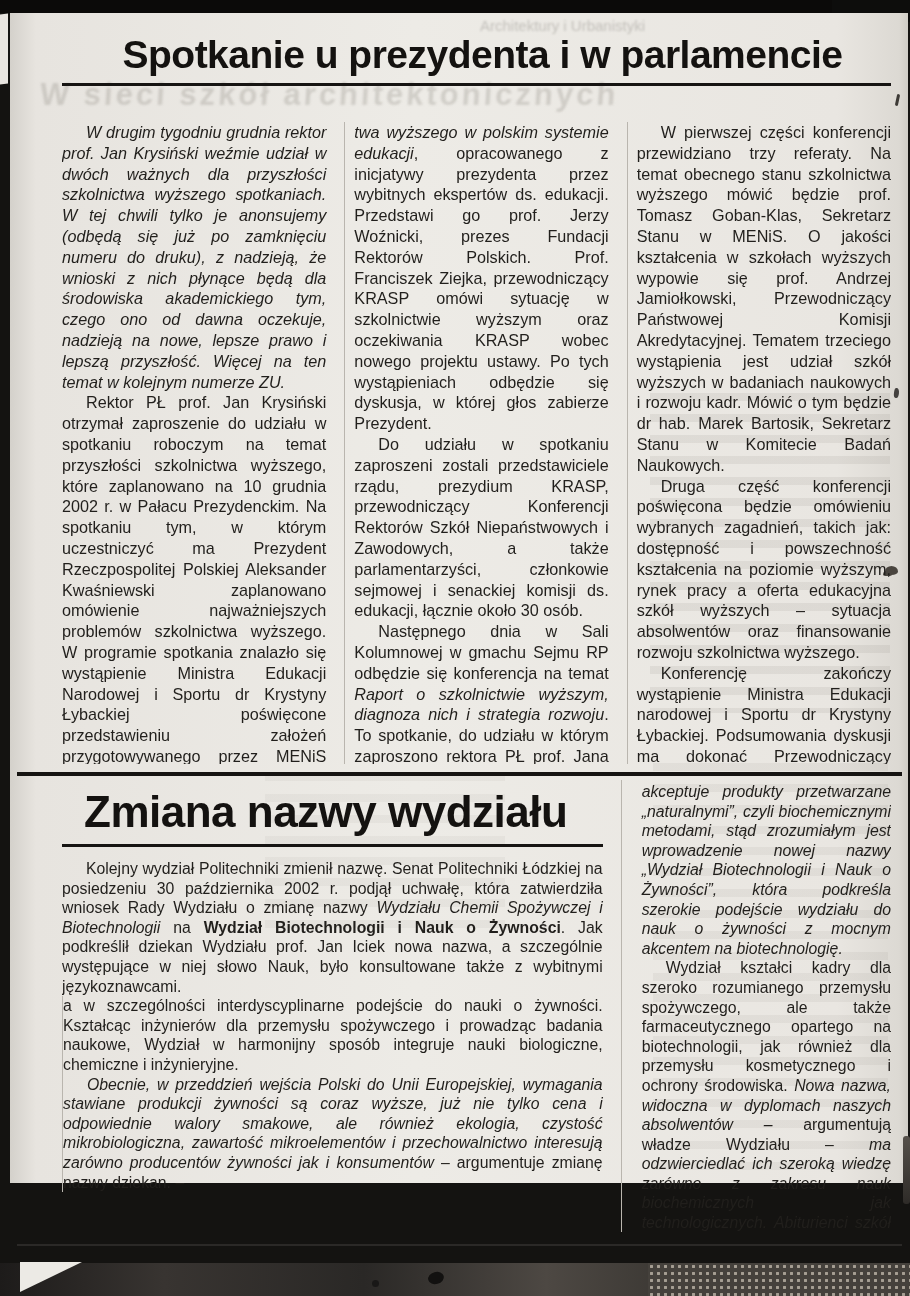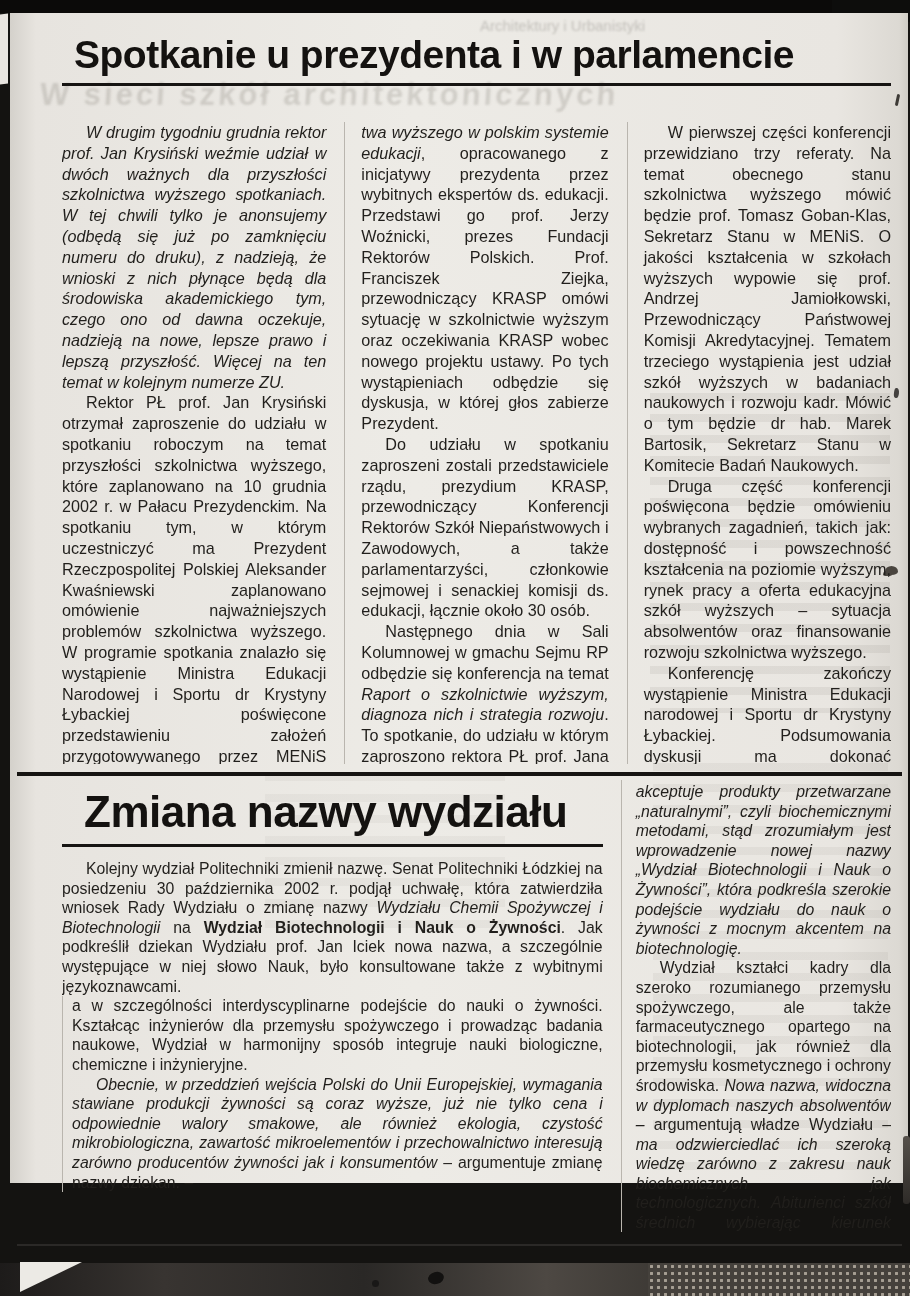--- a/index.html
+++ b/index.html
@@ -36,40 +36,40 @@
   .ghost{position:absolute;color:rgba(95,88,80,0.20);filter:blur(1px);white-space:nowrap;pointer-events:none;}
   .ghost-top{top:4px;left:470px;font-size:15px;color:rgba(100,95,88,0.30);filter:blur(0.8px);}
   .ghost-headline{top:64px;left:30px;right:0;font-size:31px;font-weight:bold;letter-spacing:3px;transform:skewX(-4deg);overflow:hidden;}
   .ghost-block{position:absolute;pointer-events:none;
     background:repeating-linear-gradient(180deg,rgba(110,104,96,0.10) 0 8px,rgba(0,0,0,0) 8px 21px);}
   .gb1{right:18px;top:380px;width:240px;height:320px;}
   .gb2{right:20px;top:750px;width:235px;height:420px;opacity:.75;}
   .gb3{left:255px;top:760px;width:240px;height:165px;opacity:.6;}
   
   h1,h2{color:#141210;font-family:"Liberation Sans", sans-serif;}
-  h1.a1-title{font-size:39px;font-weight:bold;letter-spacing:-0.5px;margin:6px 0 6px 12px;line-height:44px;position:relative;z-index:2;}
+  h1.a1-title{font-size:39px;font-weight:bold;letter-spacing:-0.5px;margin:6px 0 6px 12px;line-height:44px;position:relative;z-index:2;text-align:center;}
   .rule{background:#161412;position:relative;z-index:2;}
   .rule-title{height:3px;width:100%;}
   .rule-sep{height:4px;left:-45px;width:calc(100% + 56px);margin-top:8px;}
   h2.a2-title{font-size:44px;font-weight:bold;letter-spacing:-0.5px;margin:8px 0 8px 22px;line-height:48px;}
   .rule-title2{height:3px;width:100%;margin-bottom:12px;}
   
   .a1-cols{margin-top:36px;height:642px;overflow:hidden;display:grid;grid-template-columns:1fr 1fr 1fr;column-gap:18px;position:relative;z-index:1;}
   .col{min-width:0;}
-  .a1-cols .col + .col{border-left:1px solid #b9b5ae;padding-left:16px;}
+  .a1-cols .col + .col{border-left:1px solid #b9b5ae;padding-left:9px;}
   p{margin:0;text-align:justify;font-size:16.2px;line-height:20.8px;text-indent:24px;color:#211f1c;}
   p.noind{text-indent:0;}
   em{font-style:italic;}
   strong{font-weight:bold;}
   
   .a2{margin-top:4px;display:grid;grid-template-columns:2fr 1fr;column-gap:18px;height:452px;overflow:hidden;position:relative;z-index:1;}
   .a2 p{font-size:15.8px;line-height:19.6px;}
   .cols2{display:grid;grid-template-columns:1fr;column-gap:10px;}
-  .cols2 .col + .col{border-left:1px solid #b9b5ae;padding-left:9px;}
-  .a2-col3{border-left:1px solid #b9b5ae;padding-left:14px;position:relative;padding-top:2px;}
+  .cols2 .col + .col{border-left:1px solid #b9b5ae;}
+  .a2-col3{border-left:1px solid #b9b5ae;padding-left:20px;position:relative;padding-top:2px;}
   
   .footer{position:relative;margin-top:12px;}
   .footer-rule{height:2px;background:#2b2927;position:relative;left:-45px;width:calc(100% + 56px);}
   .footer-row{position:relative;height:34px;margin-top:8px;}
   .page-num{position:absolute;left:12px;top:2px;font-size:19px;color:#24221f;}
   .footer-title{position:absolute;left:0;right:0;top:4px;text-align:center;font-size:16.5px;letter-spacing:0.4px;color:#24221f;}
 </style>
 </head>
 <body>
 

